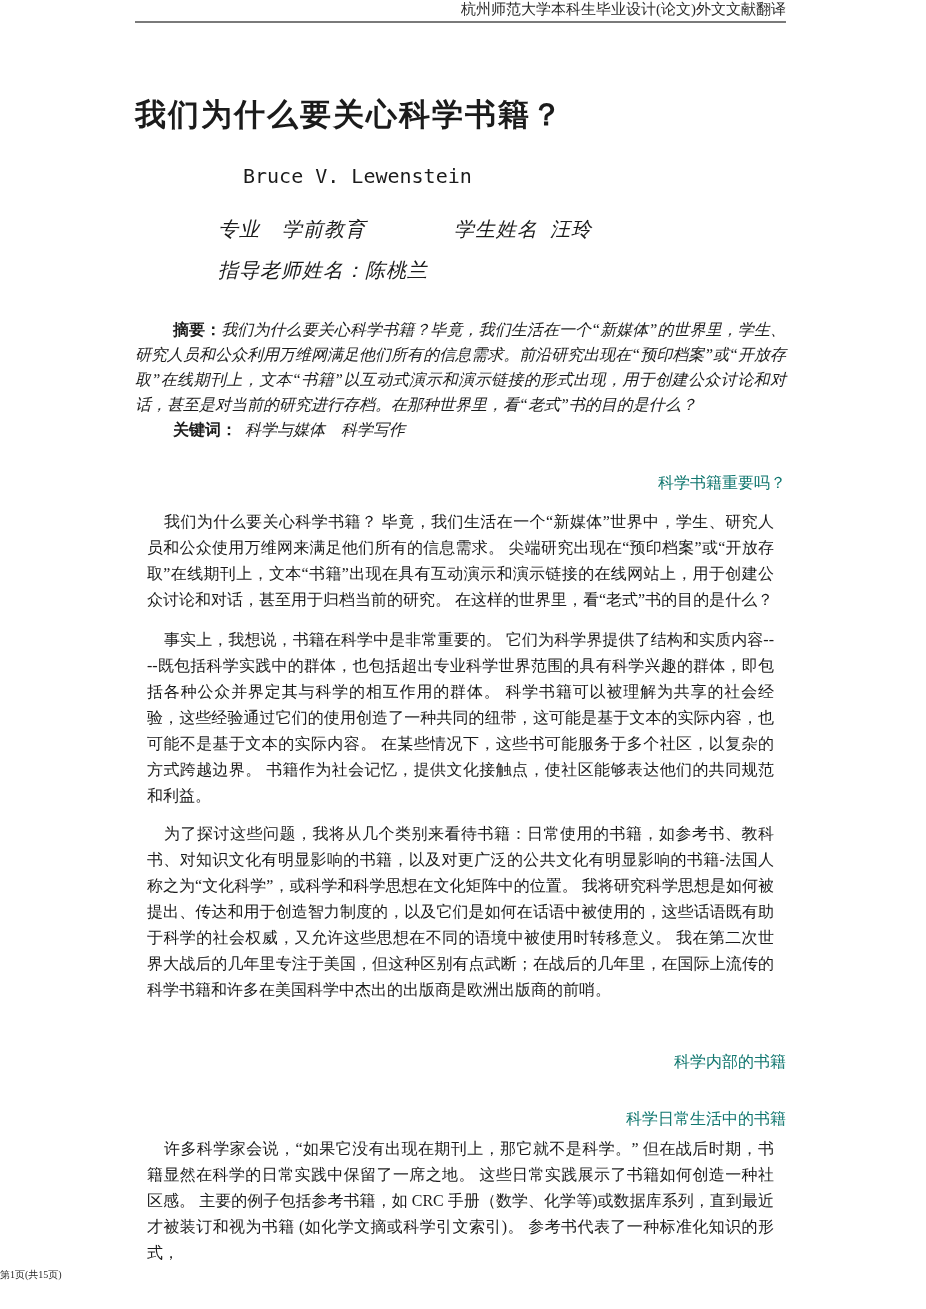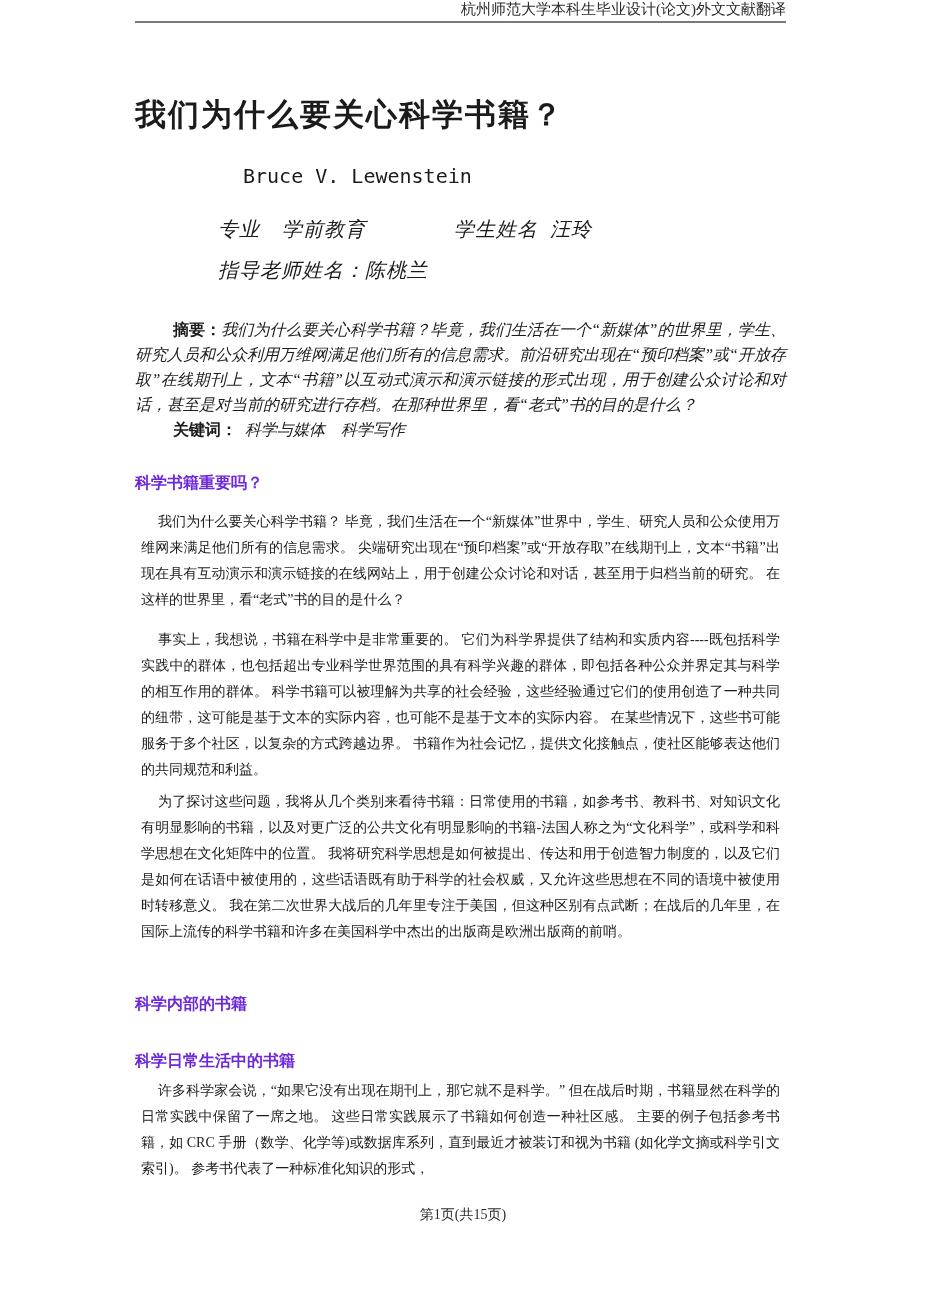--- a/index.html
+++ b/index.html
@@ -76,46 +76,47 @@
   .hei-label {
     font-style: normal;
     font-weight: bold;
     font-family: "Liberation Sans", sans-serif;
   }
   .keywords-line .kw-text { margin-left: 8px; }
   
   .section-heading {
     font-size: 16px;
     line-height: 22px;
-    font-weight: bold;
+    font-weight: normal;
     margin: 0;
-    color: #6d28d9;
+    color: #0f766e;
+    text-align: right;
   }
   .body-p {
-    margin: 6px;
-    font-size: 14px;
+    margin: 12px;
+    font-size: 16px;
     line-height: 26px;
     text-align: justify;
     text-indent: 17px;
   }
   .mt-heading-1 { margin-top: 30px; }
   .mt-p1 { margin-top: 15px; }
   .mt-p2 { margin-top: 14px; }
   .mt-p3 { margin-top: 0; }
   .mt-heading-2 { margin-top: 48px; }
   .mt-heading-3 { margin-top: 35px; }
   .mt-p4 { margin-top: 6px; }
   
   .footer {
     position: absolute;
-    top: 1206px;
+    top: 1268px;
     left: 0;
     width: 100%;
-    text-align: center;
-    font-size: 14px;
+    text-align: left;
+    font-size: 10px;
     color: #2a2a2a;
   }
 </style>
 </head>
 <body>
 
 <div class="page">
 
   <div class="header-line">
     <span>杭州师范大学本科生毕业设计(论文)外文文献翻译</span>

